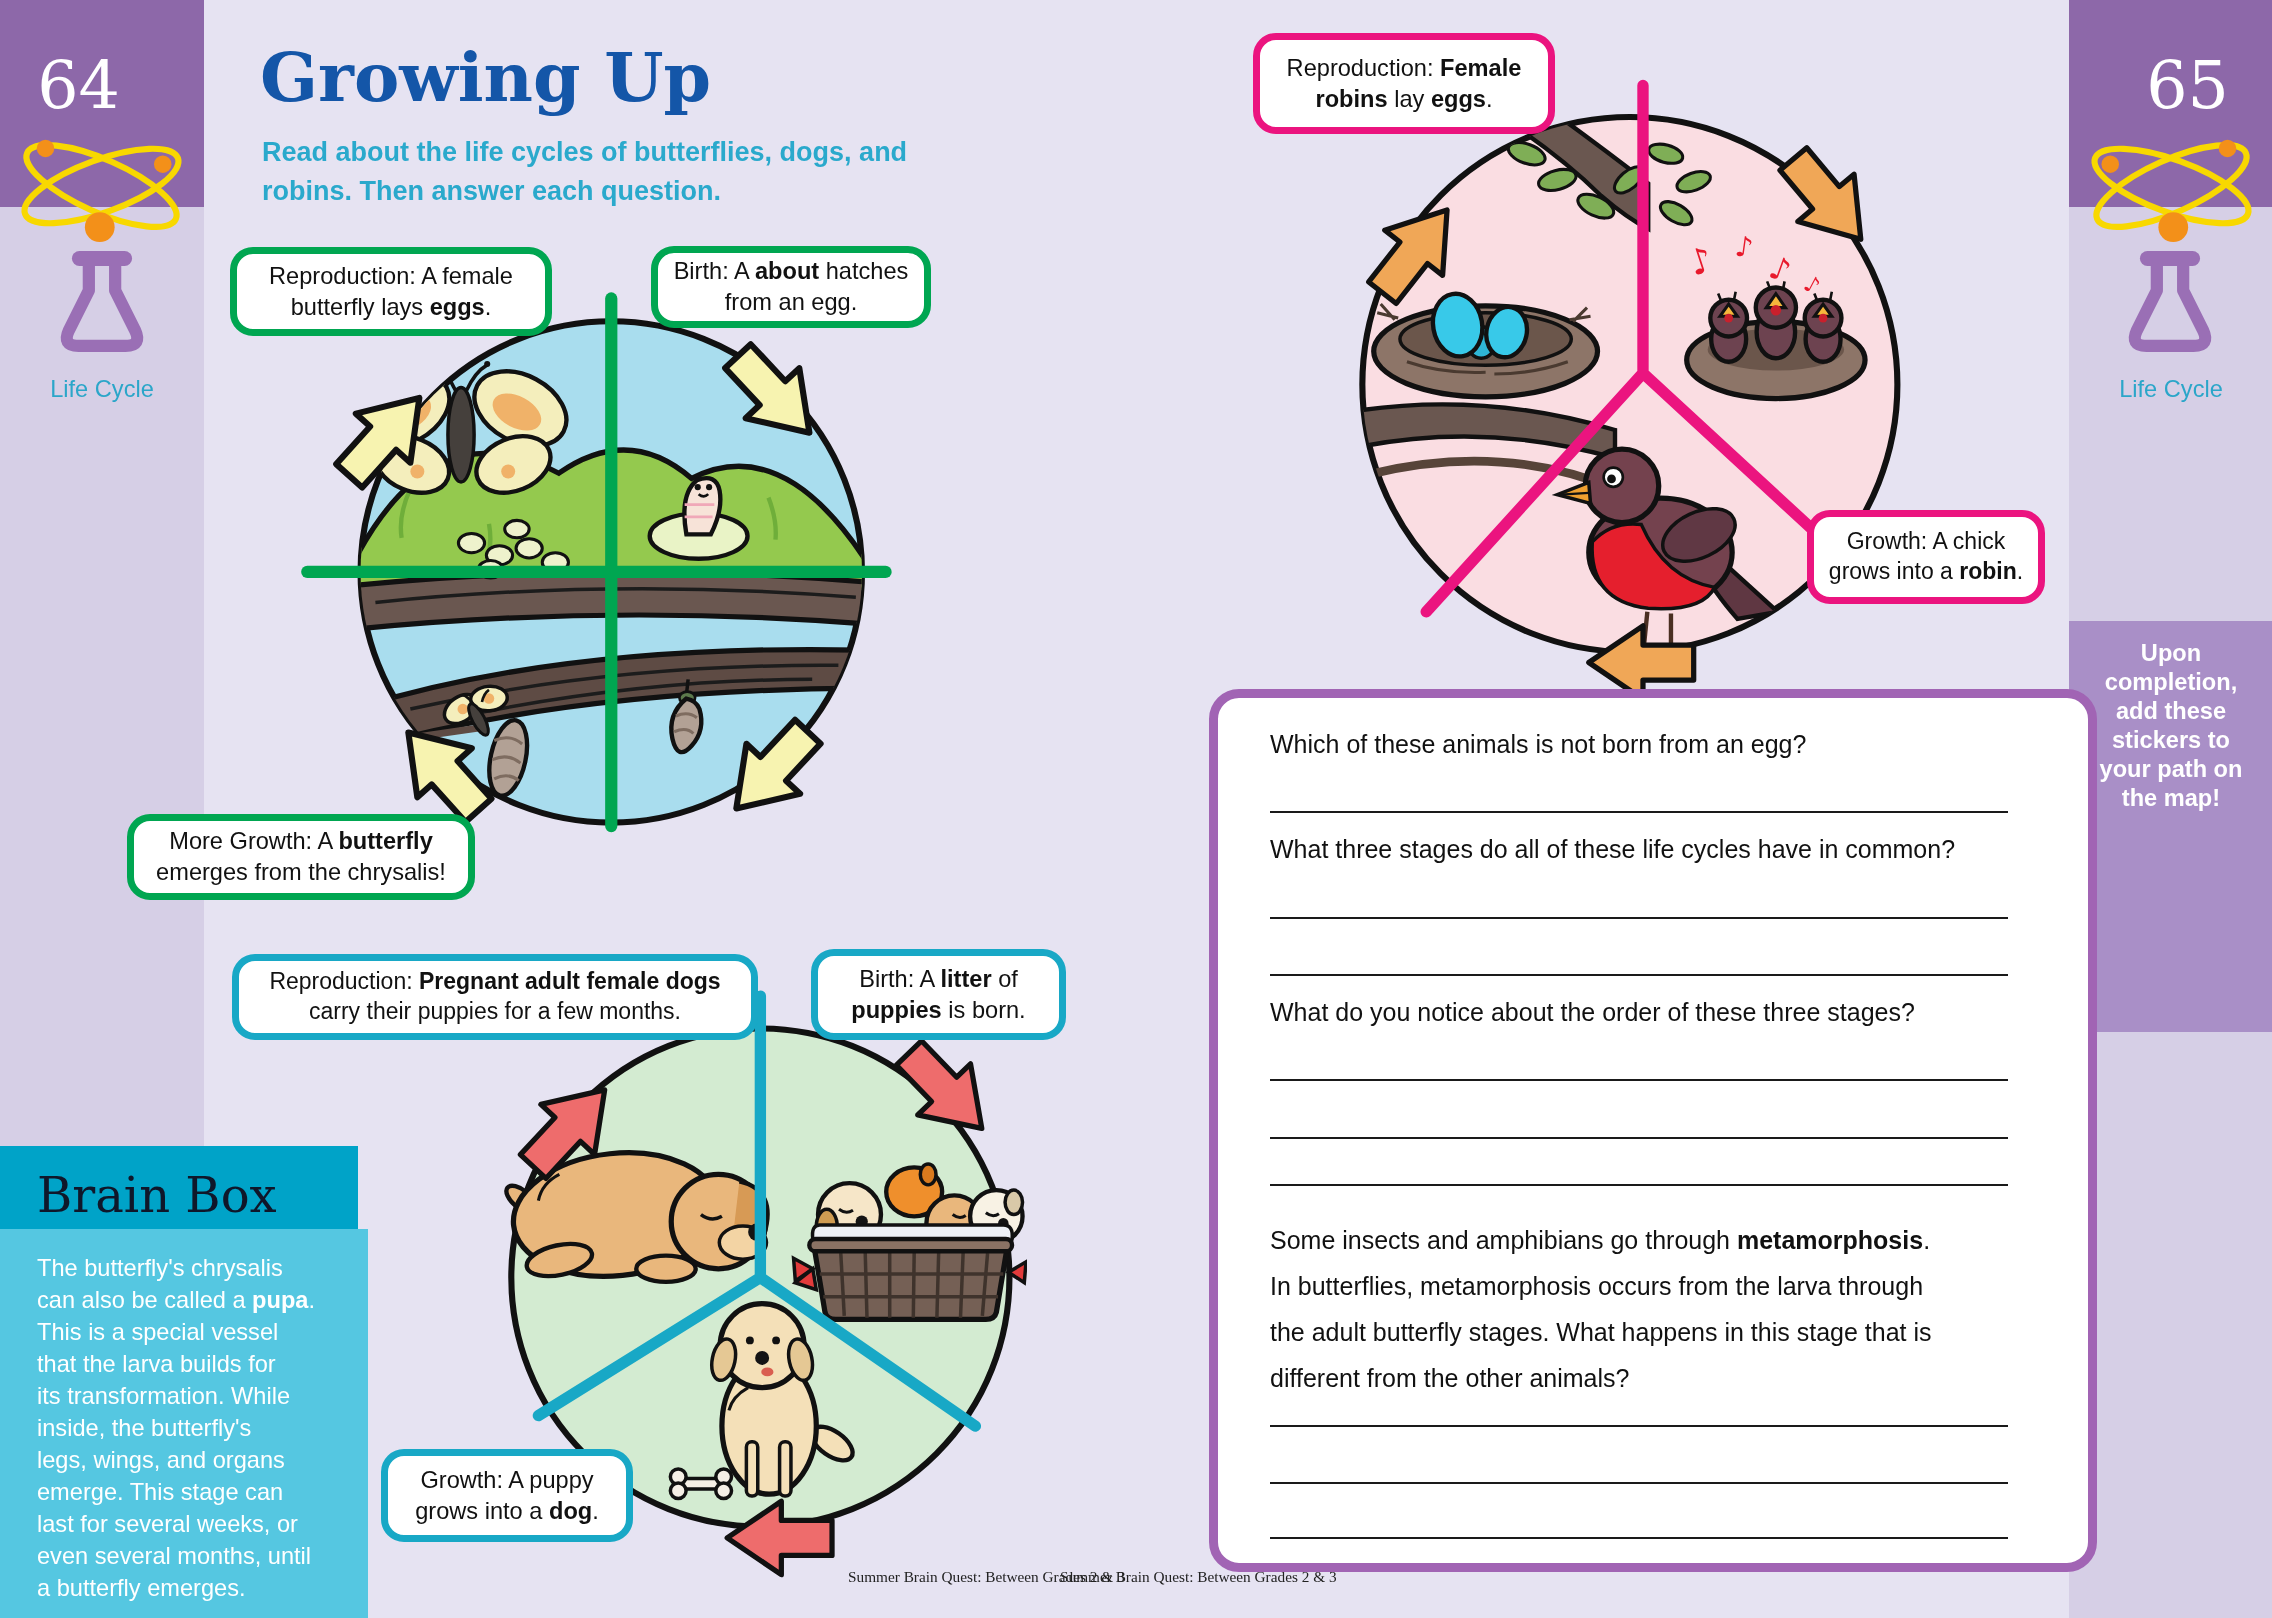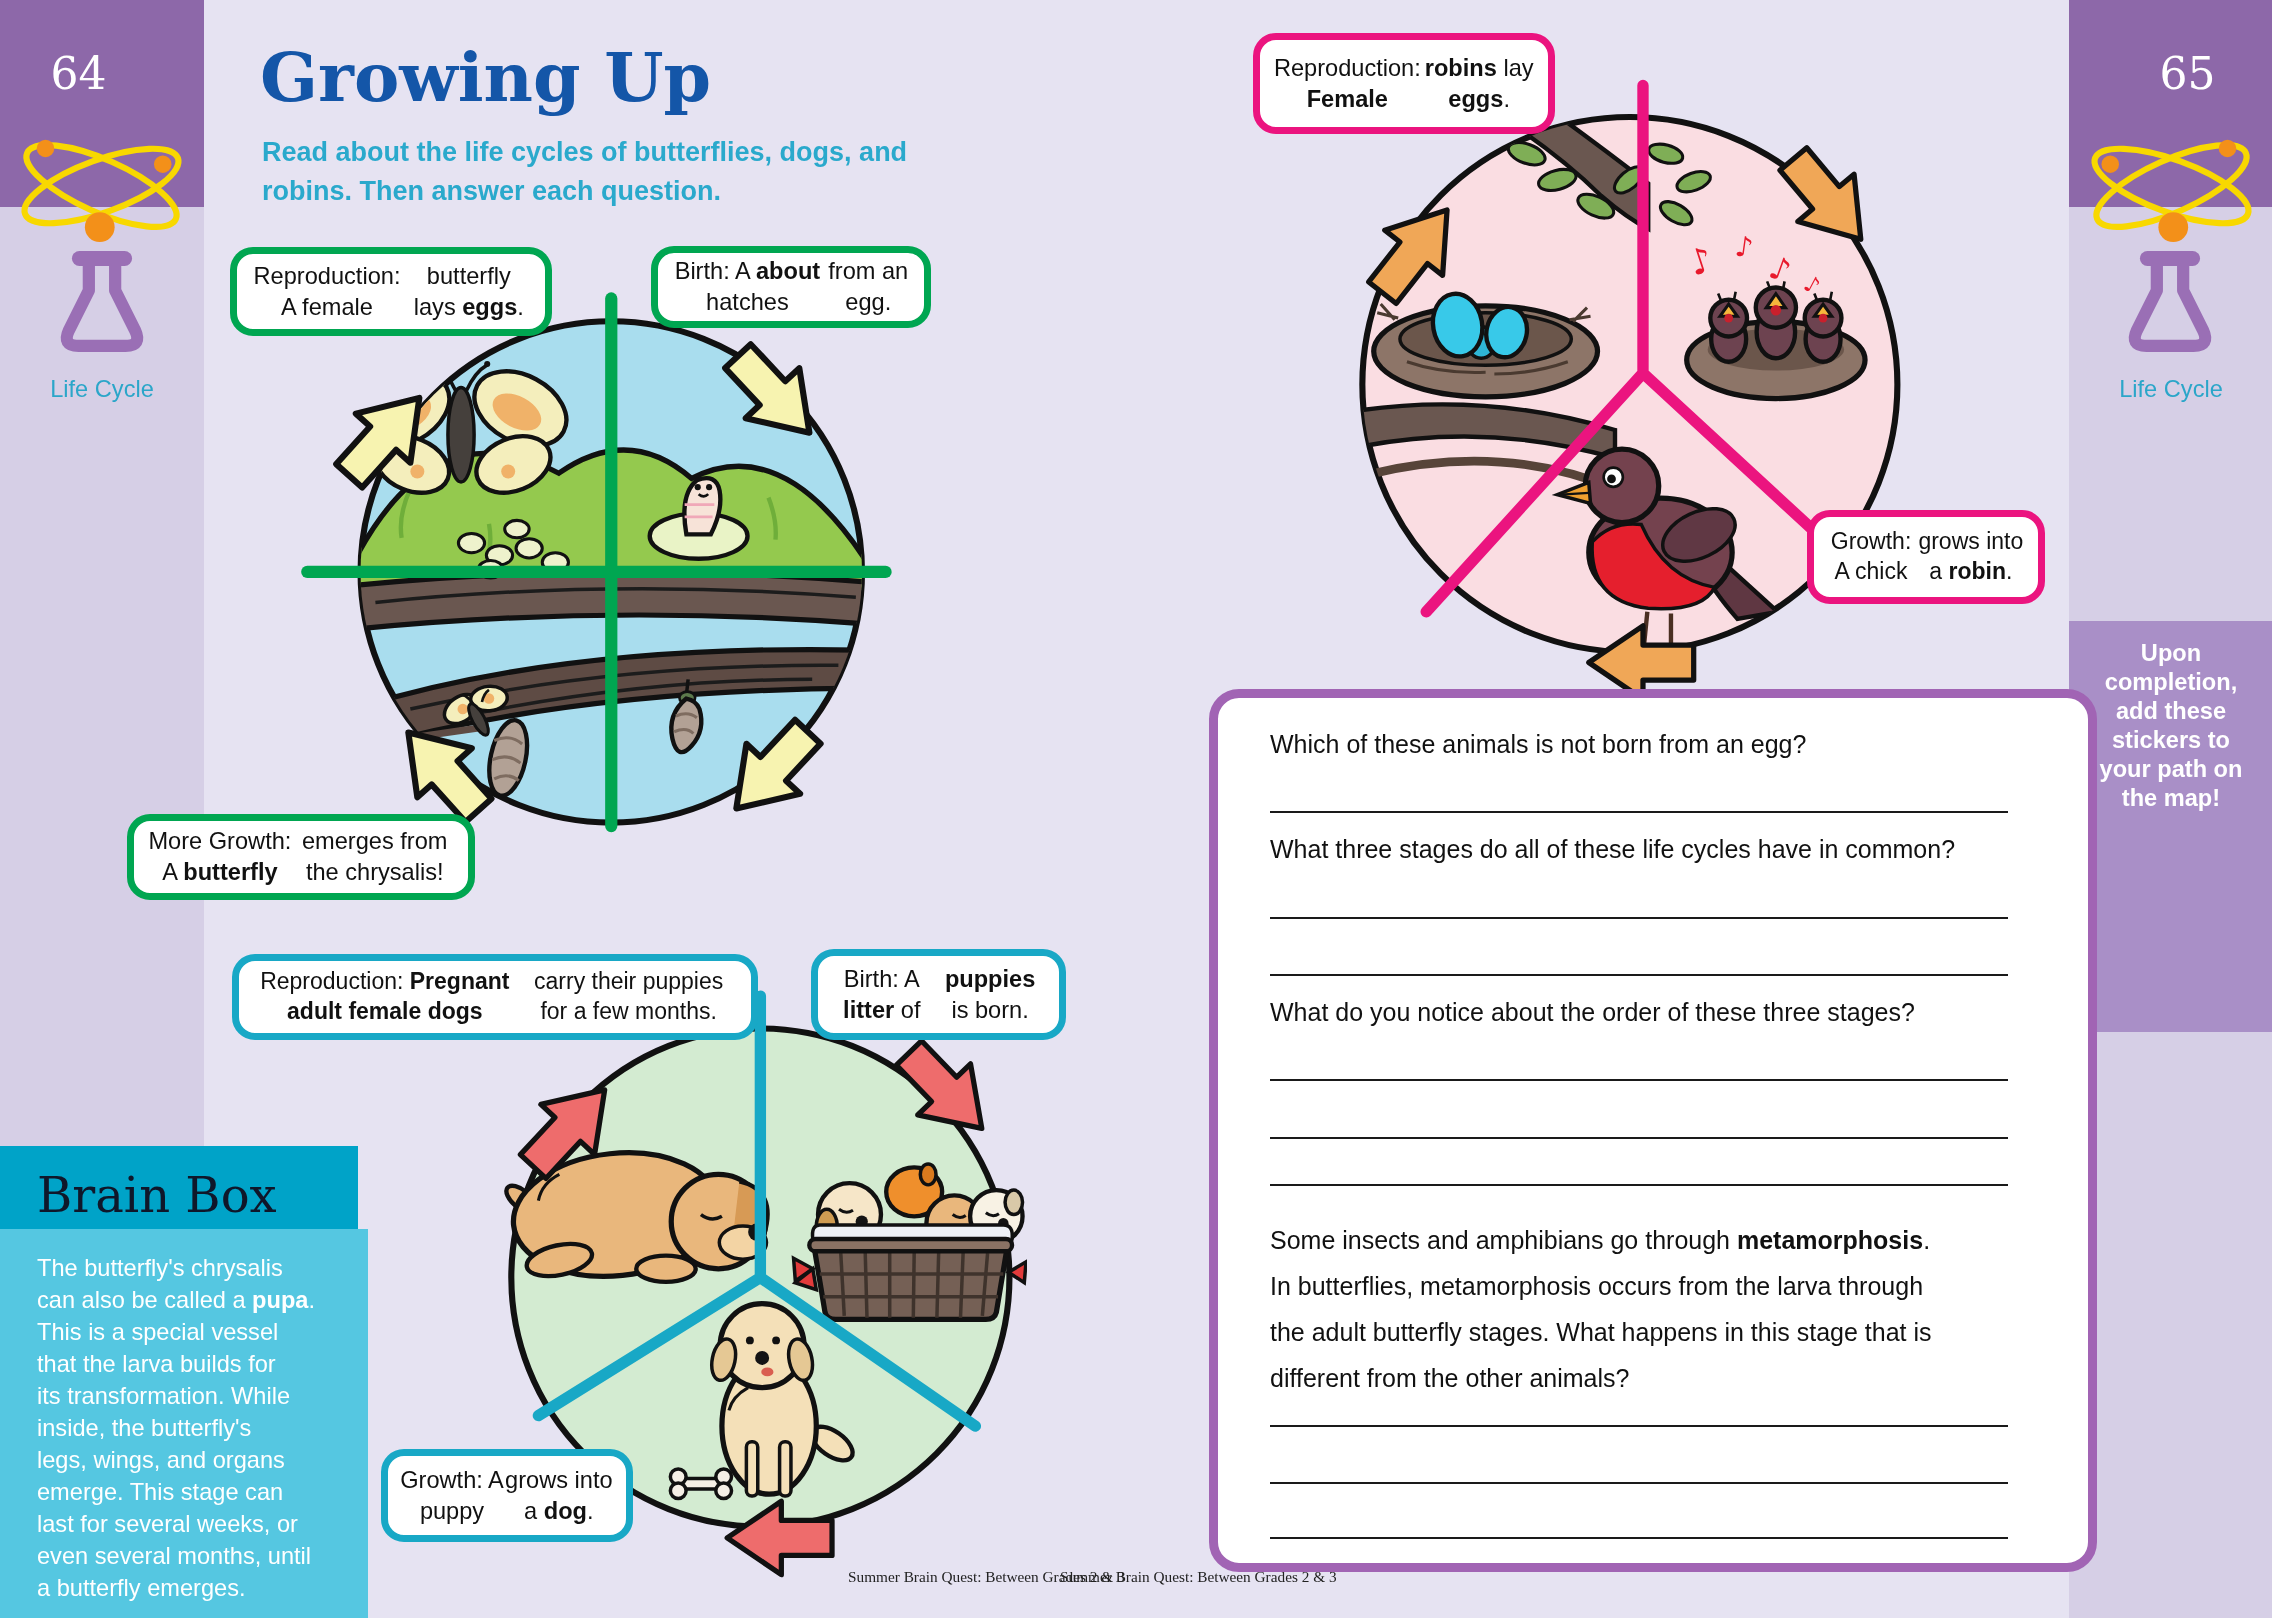--- a/index.html
+++ b/index.html
@@ -3,27 +3,27 @@
 <meta charset="utf-8">
 <style>
   html,body{margin:0;padding:0;background:#e6e3f2;}
   #spread{position:relative;width:2273px;height:1619px;background:#e6e3f2;overflow:hidden;
           font-family:"Liberation Sans",sans-serif;color:#111;}
   .b{font-weight:bold;}
   
   .strip{position:absolute;top:0;width:204px;height:1619px;background:#d6cfe6;}
   .pblock{position:absolute;top:0;width:204px;height:207px;background:#8d68a9;}
   .pagenum{position:absolute;width:131px;text-align:center;font-family:"DejaVu Serif",serif;
-           font-size:44px;color:#fff;}
+           font-size:65px;color:#fff;}
   .seclabel{position:absolute;width:204px;text-align:center;font-size:23.6px;color:#2ba6c9;}
   
   .title{position:absolute;font-family:"DejaVu Serif",serif;font-weight:bold;font-size:68px;color:#1456a8;}
   .subtitle{position:absolute;font-size:27px;line-height:39px;font-weight:bold;color:#2aa9cc;}
   
-  .callout{position:absolute;background:#fff;border-radius:23px;display:flex;flex-direction:row;
+  .callout{position:absolute;background:#fff;border-radius:23px;display:flex;flex-direction:column;
            justify-content:center;align-items:center;text-align:center;font-size:23.6px;line-height:1.3;
            color:#111;padding:5.2px 12.2px;box-sizing:border-box;z-index:5;}
   .green{border:7.9px solid #00a651;}
   .teal{border:7.9px solid #18a8c6;}
   .pink{border:7.9px solid #eb147f;}
   .fs26{font-size:23px;margin-left:34px;}
   
   #qpanel{position:absolute;left:1209px;top:689px;width:870px;height:865px;background:#fff;
           border:9.6px solid #a164b4;border-radius:30px;box-sizing:content-box;z-index:4;}
   .qtext{position:absolute;left:52px;font-size:25px;white-space:nowrap;color:#111;}

